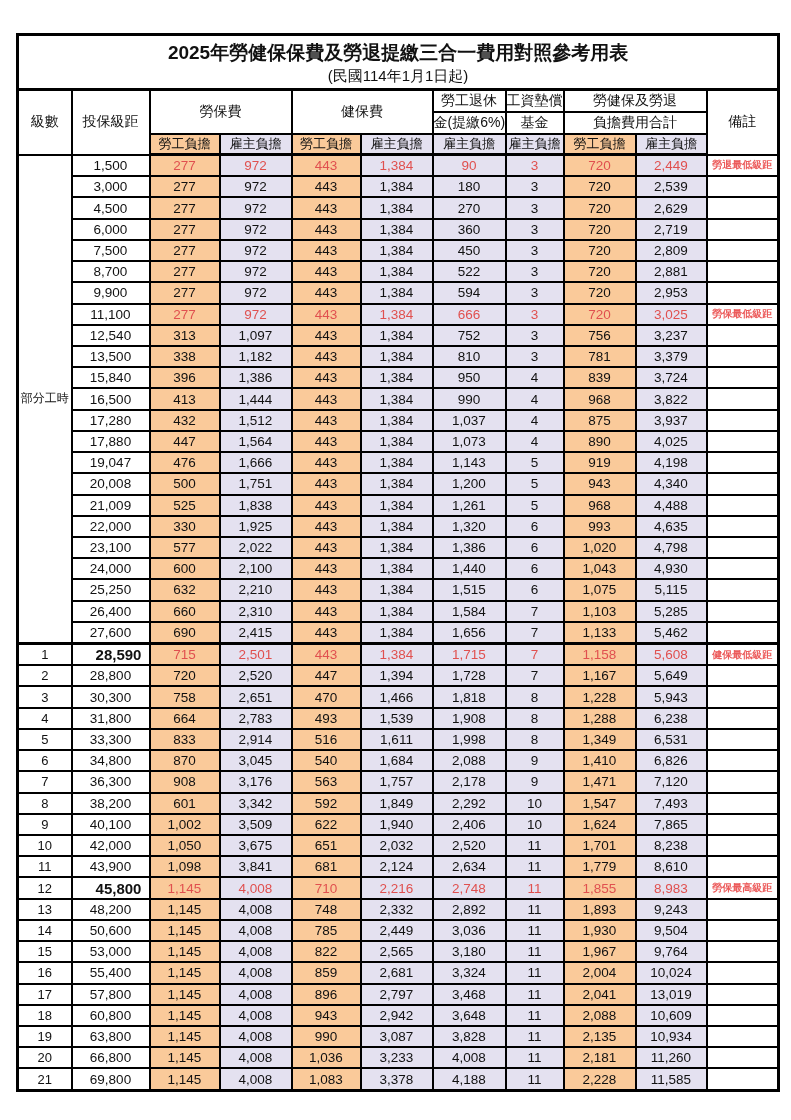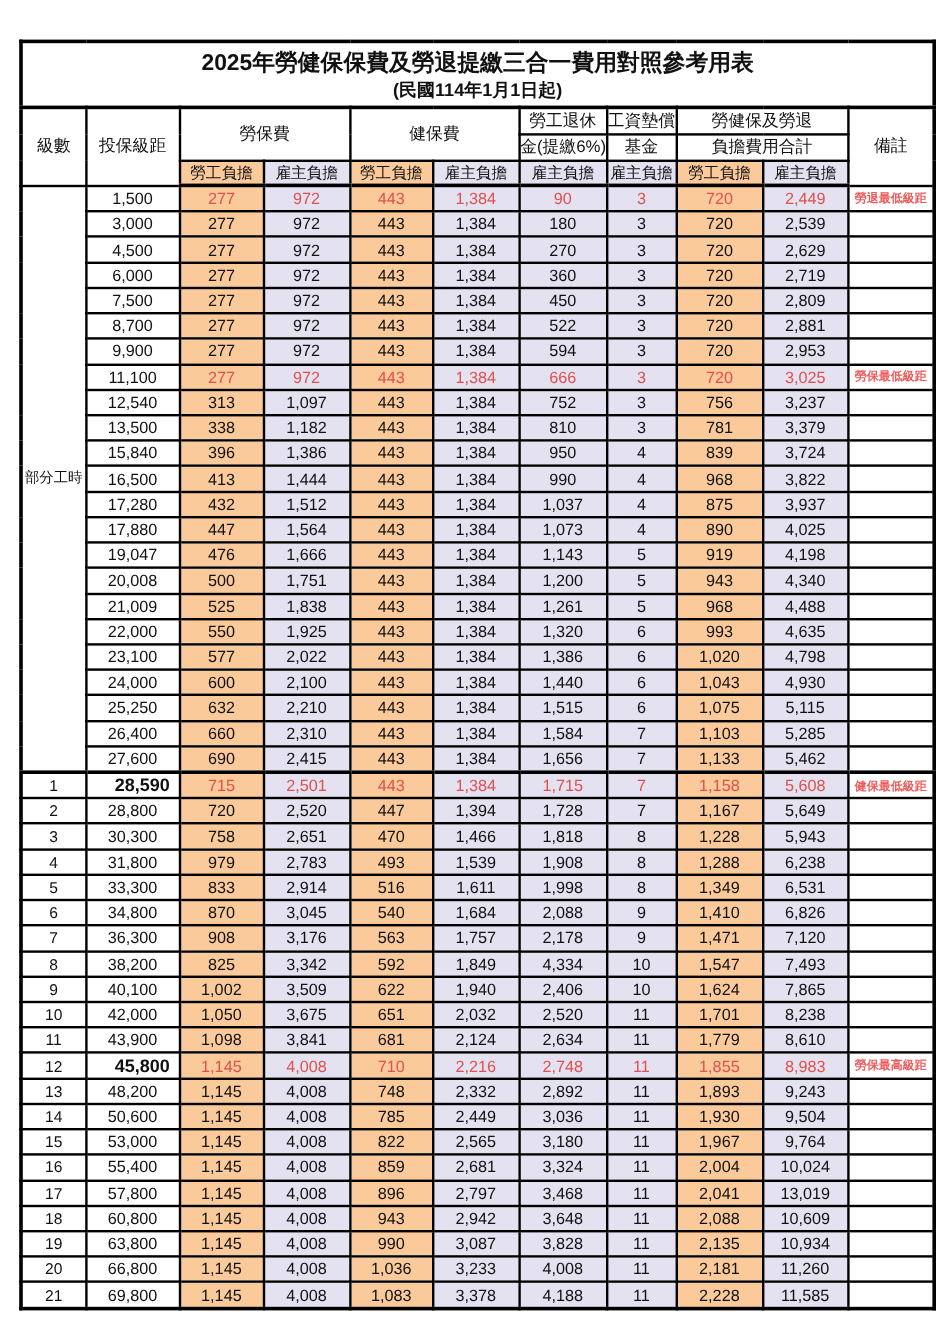--- a/index.html
+++ b/index.html
@@ -12,21 +12,21 @@
     border:3px solid var(--grid,#000);
   }
   th,td{
     border:2px solid var(--grid,#000);
     text-align:center;vertical-align:middle;
     padding:0;overflow:hidden;white-space:nowrap;
     color:#111;
   }
   .title-cell{height:52px;border-bottom:3px solid var(--grid,#000);}
   .title-line1{font-size:19px;font-weight:bold;line-height:1.45;}
-  .title-line2{font-size:15px;font-weight:bold;line-height:1.2;}
+  .title-line2{font-size:15px;font-weight:normal;line-height:1.2;}
   .h1 th{height:20px;font-size:14px;font-weight:normal;}
   .h2 th{height:20px;font-size:14px;font-weight:normal;}
   .h3 th{height:16px;font-size:13px;font-weight:normal;border-bottom:3px solid var(--grid,#000);}
   tbody td{height:19px;font-size:13.5px;}
   td.w,th.w{background:var(--worker-bg,#FACA9A);}
   td.e,th.e{background:var(--employer-bg,#E4E1F0);}
   td.level{font-size:13px;}
   td.part-time{font-size:12px;}
   td.bracket{font-size:13.5px;}
   td.bracket.bold{font-weight:bold;font-size:15px;padding-left:16px;}
@@ -285,21 +285,21 @@
         <td class="w num">443</td>
         <td class="e num">1,384</td>
         <td class="e num">1,261</td>
         <td class="e num">5</td>
         <td class="w num">968</td>
         <td class="e num">4,488</td>
         <td class="remark"></td>
       </tr>
       <tr>
         <td class="bracket">22,000</td>
-        <td class="w num">550</td>
+        <td class="w num">330</td>
         <td class="e num">1,925</td>
         <td class="w num">443</td>
         <td class="e num">1,384</td>
         <td class="e num">1,320</td>
         <td class="e num">6</td>
         <td class="w num">993</td>
         <td class="e num">4,635</td>
         <td class="remark"></td>
       </tr>
       <tr>
@@ -397,21 +397,21 @@
         <td class="e num">1,466</td>
         <td class="e num">1,818</td>
         <td class="e num">8</td>
         <td class="w num">1,228</td>
         <td class="e num">5,943</td>
         <td class="remark"></td>
       </tr>
       <tr>
         <td class="level">4</td>
         <td class="bracket">31,800</td>
-        <td class="w num">979</td>
+        <td class="w num">664</td>
         <td class="e num">2,783</td>
         <td class="w num">493</td>
         <td class="e num">1,539</td>
         <td class="e num">1,908</td>
         <td class="e num">8</td>
         <td class="w num">1,288</td>
         <td class="e num">6,238</td>
         <td class="remark"></td>
       </tr>
       <tr>
@@ -449,25 +449,25 @@
         <td class="e num">1,757</td>
         <td class="e num">2,178</td>
         <td class="e num">9</td>
         <td class="w num">1,471</td>
         <td class="e num">7,120</td>
         <td class="remark"></td>
       </tr>
       <tr>
         <td class="level">8</td>
         <td class="bracket">38,200</td>
-        <td class="w num">825</td>
+        <td class="w num">601</td>
         <td class="e num">3,342</td>
         <td class="w num">592</td>
         <td class="e num">1,849</td>
-        <td class="e num">4,334</td>
+        <td class="e num">2,292</td>
         <td class="e num">10</td>
         <td class="w num">1,547</td>
         <td class="e num">7,493</td>
         <td class="remark"></td>
       </tr>
       <tr>
         <td class="level">9</td>
         <td class="bracket">40,100</td>
         <td class="w num">1,002</td>
         <td class="e num">3,509</td>

